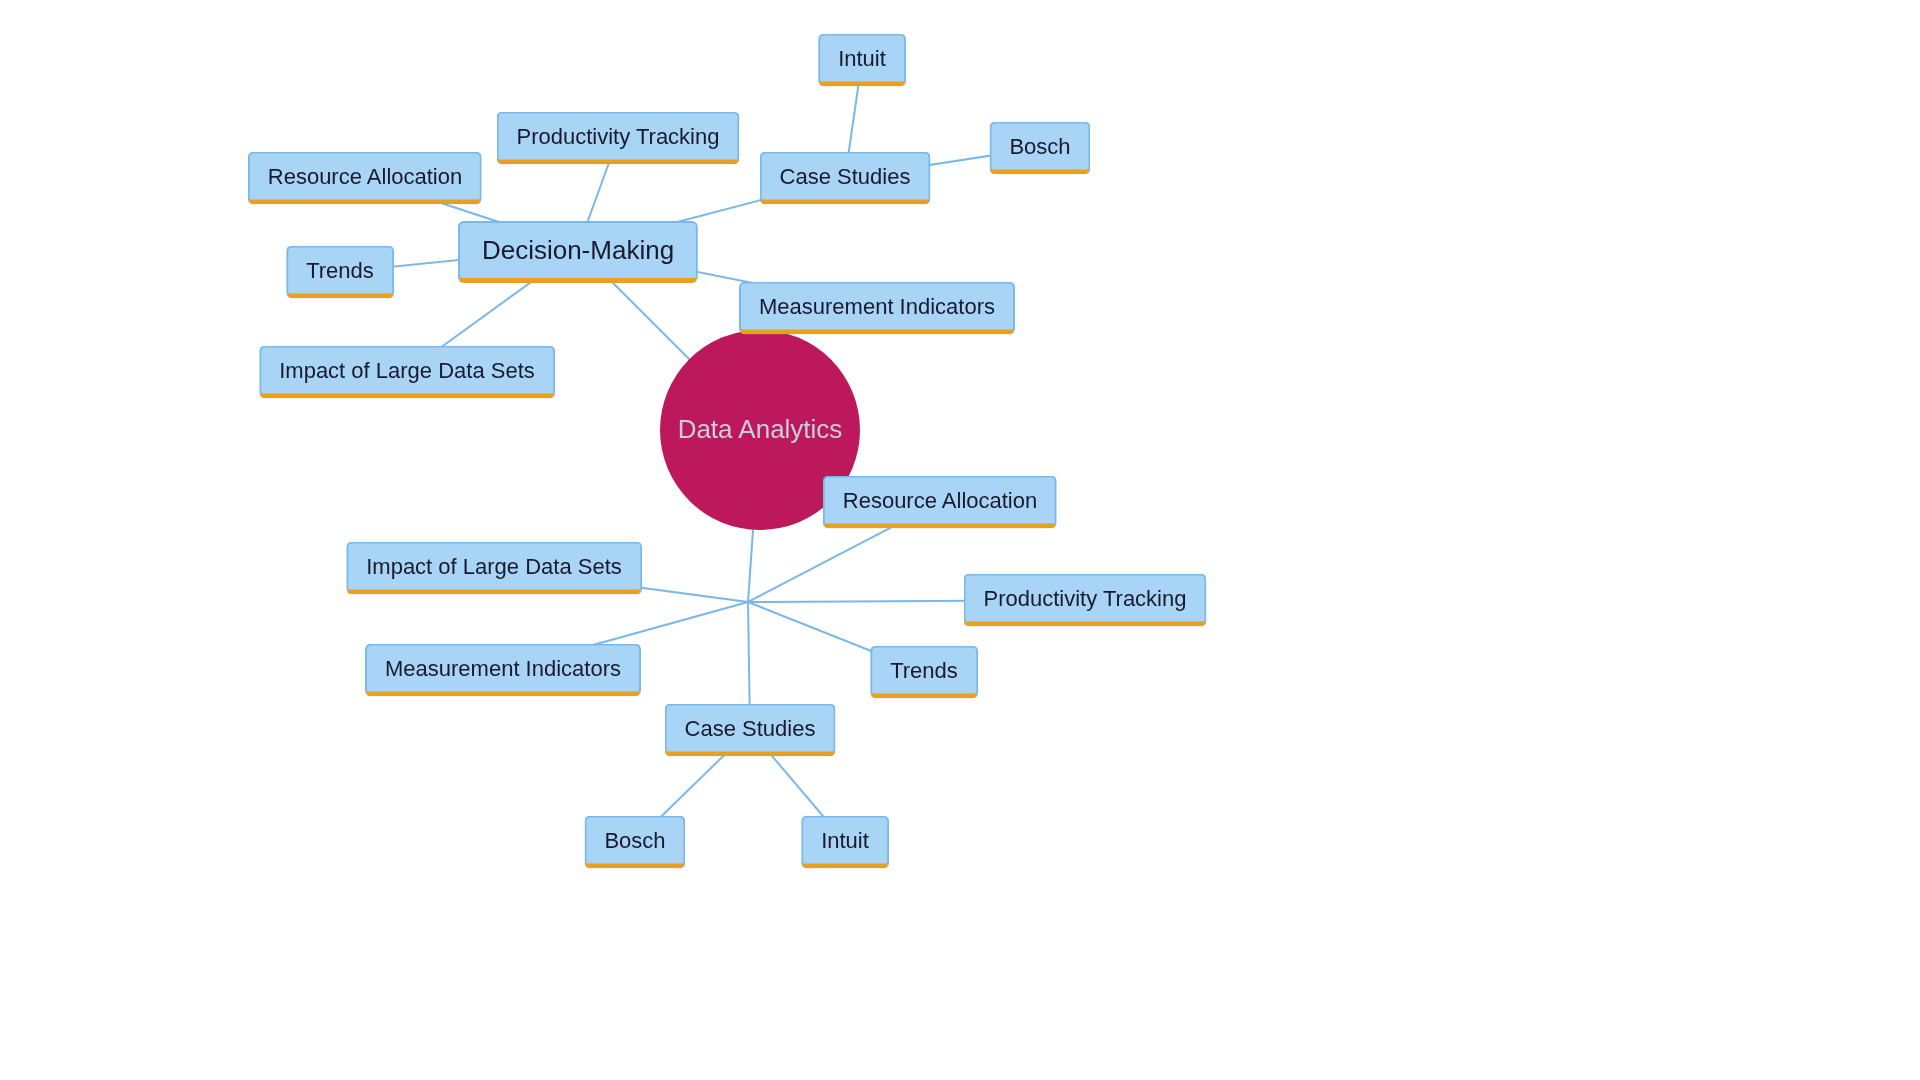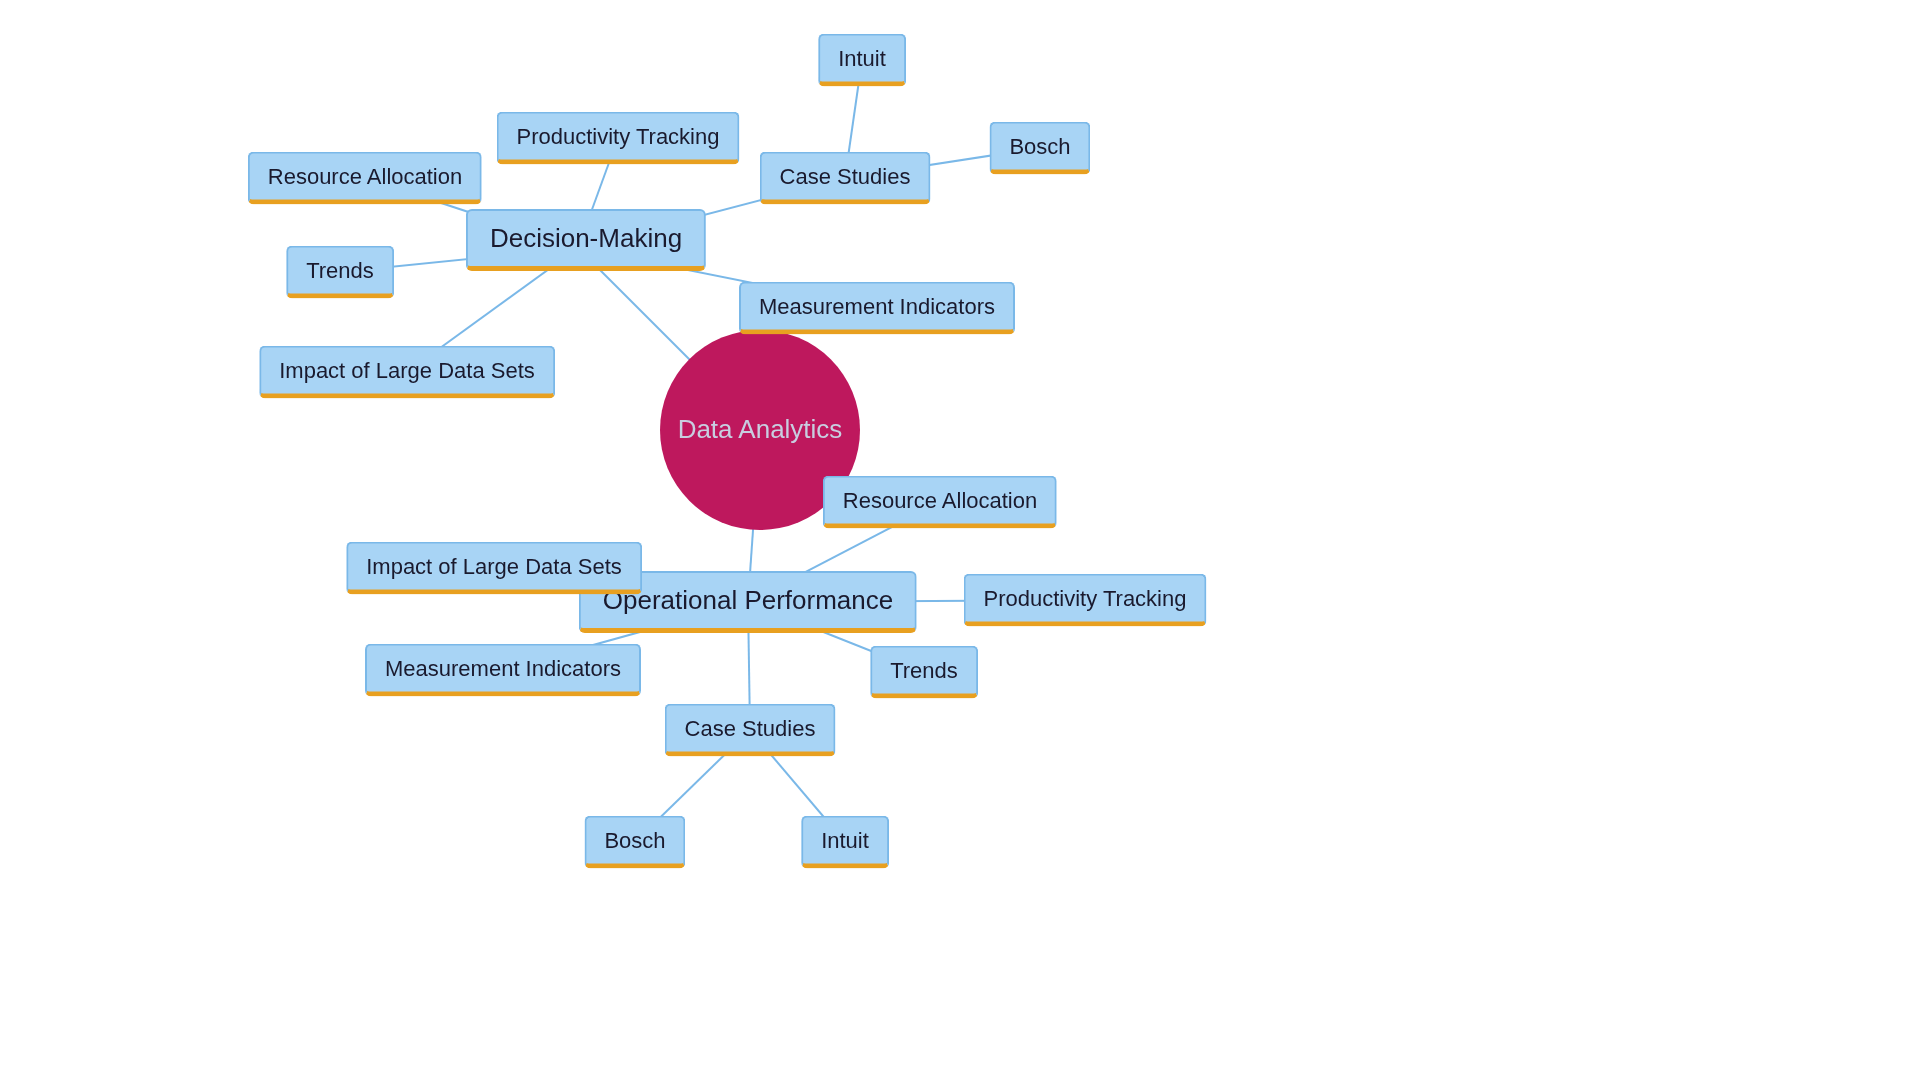--- a/index.html
+++ b/index.html
@@ -86,27 +86,24 @@
       <line x1="748" y1="602" x2="924" y2="672" stroke="#7ab8e8" stroke-width="2"></line>
       <line x1="748" y1="602" x2="750" y2="730" stroke="#7ab8e8" stroke-width="2"></line>
       <line x1="750" y1="730" x2="635" y2="842" stroke="#7ab8e8" stroke-width="2"></line>
       <line x1="750" y1="730" x2="845" y2="842" stroke="#7ab8e8" stroke-width="2"></line>
     </svg>
 
   <div class="center-node" id="node-center" style="left: 760px; top: 430px;">
     <span>Data Analytics</span>
   </div>
 
-  <div class="branch-node" id="node-dm" style="left: 578px; top: 240px; margin-left: 8px;">
+  <div class="branch-node" id="node-dm" style="left: 578px; top: 252px;">
     <span>Decision-Making</span>
   </div>
 
-  <div class="branch-node" id="node-op" style="left: 748px; top: 602px;">
-    <span>Operational Performance</span>
-  </div>
 
   <div class="node-box" id="node-dm-ra" style="left: 365px; top: 178px;">
     <span>Resource Allocation</span>
   </div>
   <div class="node-box" id="node-dm-pt" style="left: 618px; top: 138px;">
     <span>Productivity Tracking</span>
   </div>
   <div class="node-box" id="node-dm-tr" style="left: 340px; top: 272px;">
     <span>Trends</span>
   </div>

